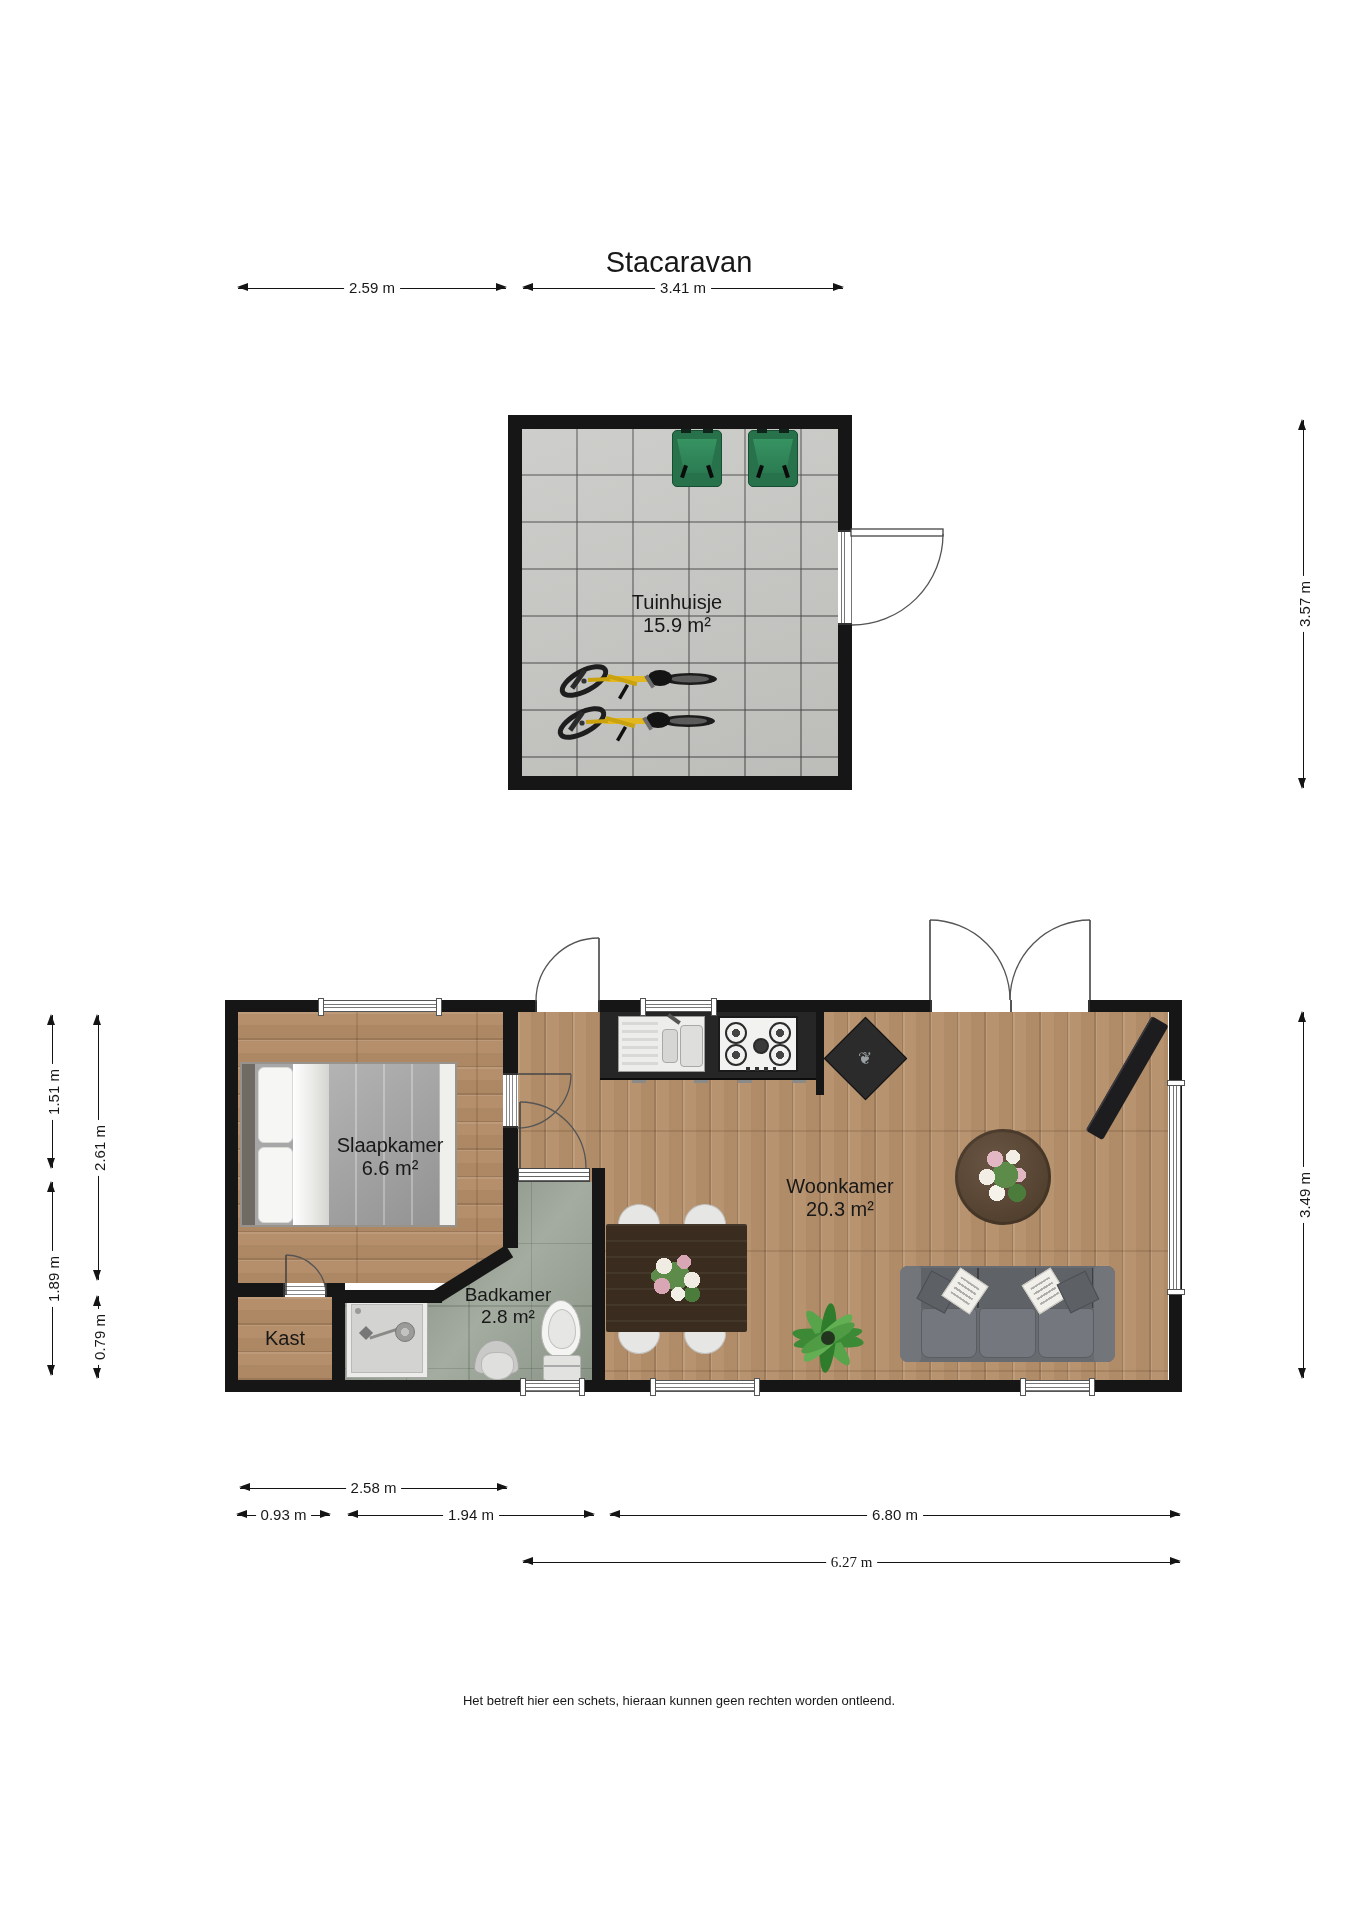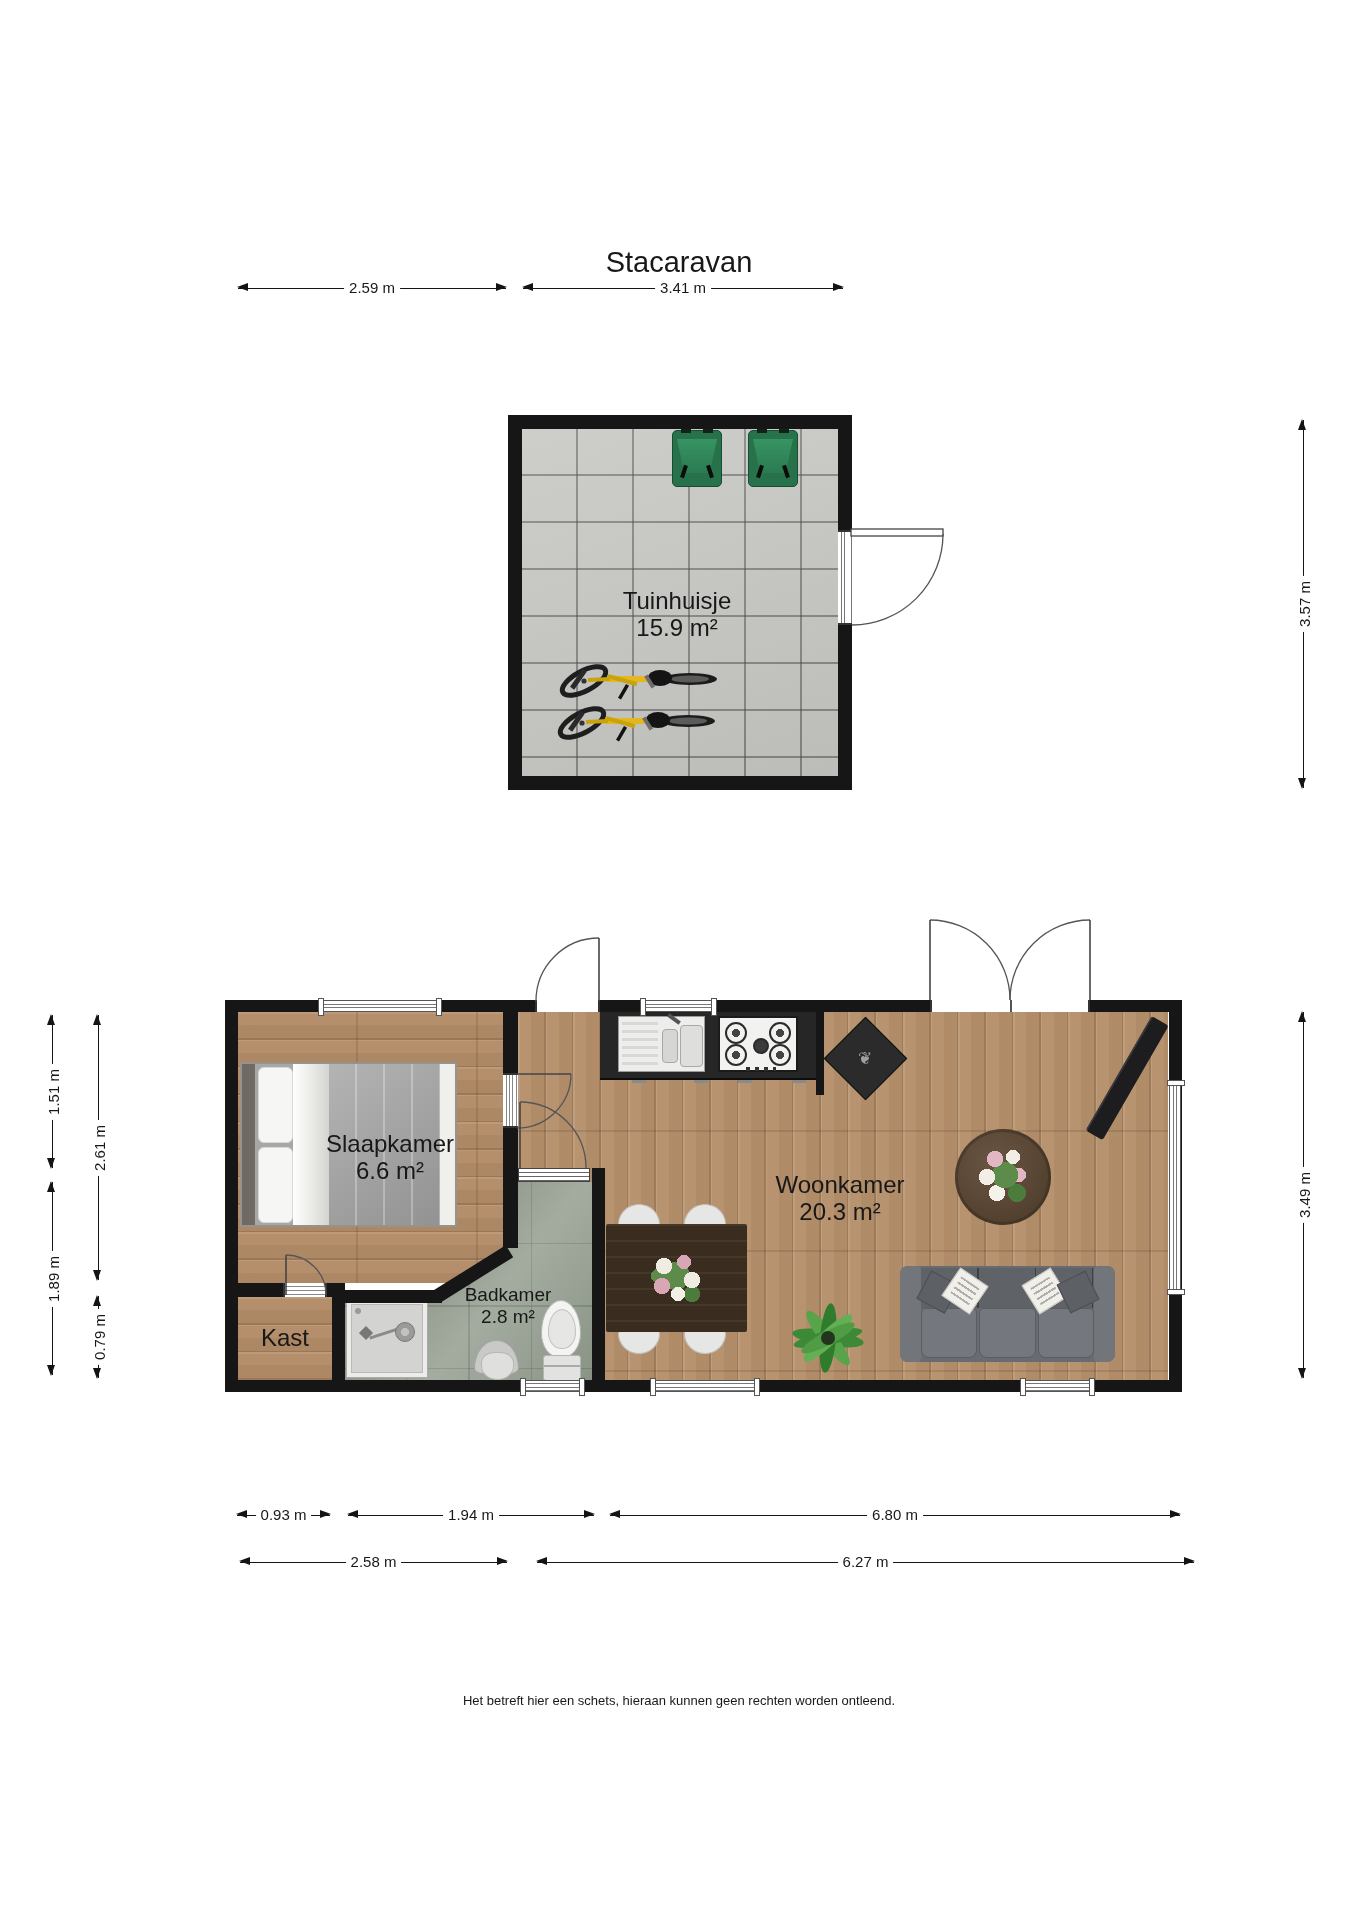--- a/index.html
+++ b/index.html
@@ -7,21 +7,21 @@
         font-family:"Liberation Sans", sans-serif;color:#181818;}
 
   
   .abs{position:absolute;}
   .floor{position:absolute;z-index:1;}
   .furn{position:absolute;z-index:10;}
   .wall{position:absolute;background:#161616;z-index:20;}
   .door-gap{position:absolute;background:#fff;z-index:21;box-sizing:border-box;}
   .door-arc{position:absolute;z-index:23;}
   .room-label{position:absolute;transform:translate(-50%,-50%);text-align:center;
-              font-size:24px;line-height:1.14;white-space:nowrap;z-index:30;}
+              font-size:20px;line-height:1.14;white-space:nowrap;z-index:30;}
   .room-label .area{display:block;}
 
   
   .wood-h{background-color:#b58f6b;background-image:
     repeating-linear-gradient(to right, transparent 0 118px, rgba(60,35,15,.14) 118px 120px),
     repeating-linear-gradient(to bottom, rgba(255,255,255,.10) 0 1.5px, transparent 1.5px 13px,
       rgba(70,40,15,.07) 13px 26px, rgba(60,35,15,.22) 26px 27.5px);}
   .wood-v{background-color:#b8936f;background-image:
     repeating-linear-gradient(to bottom, transparent 0 118px, rgba(60,35,15,.14) 118px 120px),
     repeating-linear-gradient(to right, rgba(255,255,255,.10) 0 1.5px, transparent 1.5px 13px,
@@ -401,26 +401,26 @@
   <div class="dim-h" style="left:348px;top:1515px;width:246px;">
     <span class="al"></span>
     <span class="ar"></span>
     <span class="lbl">1.94 m</span>
   </div>
   <div class="dim-h" style="left:610px;top:1515px;width:570px;">
     <span class="al"></span>
     <span class="ar"></span>
     <span class="lbl">6.80 m</span>
   </div>
-  <div class="dim-h" style="left:240px;top:1562px;width:267px;text-align:right;">
+  <div class="dim-h" style="left:240px;top:1488px;width:267px;text-align:right;">
     <span class="al"></span>
     <span class="ar"></span>
     <span class="lbl">2.58 m</span>
   </div>
-  <div class="dim-h" style="left:537px;top:1562px;width:657px;">
+  <div class="dim-h" style="left:523px;top:1562px;width:657px;font-family:Liberation Serif, serif;">
     <span class="al"></span>
     <span class="ar"></span>
     <span class="lbl">6.27 m</span>
   </div>
 
   <div class="abs" style="left:679px;top:1700px;transform:translate(-50%,-50%);font-size:13px;white-space:nowrap;z-index:30;">Het betreft hier een schets, hieraan kunnen geen rechten worden ontleend.</div>
 
 </div>
 
 </body></html>

